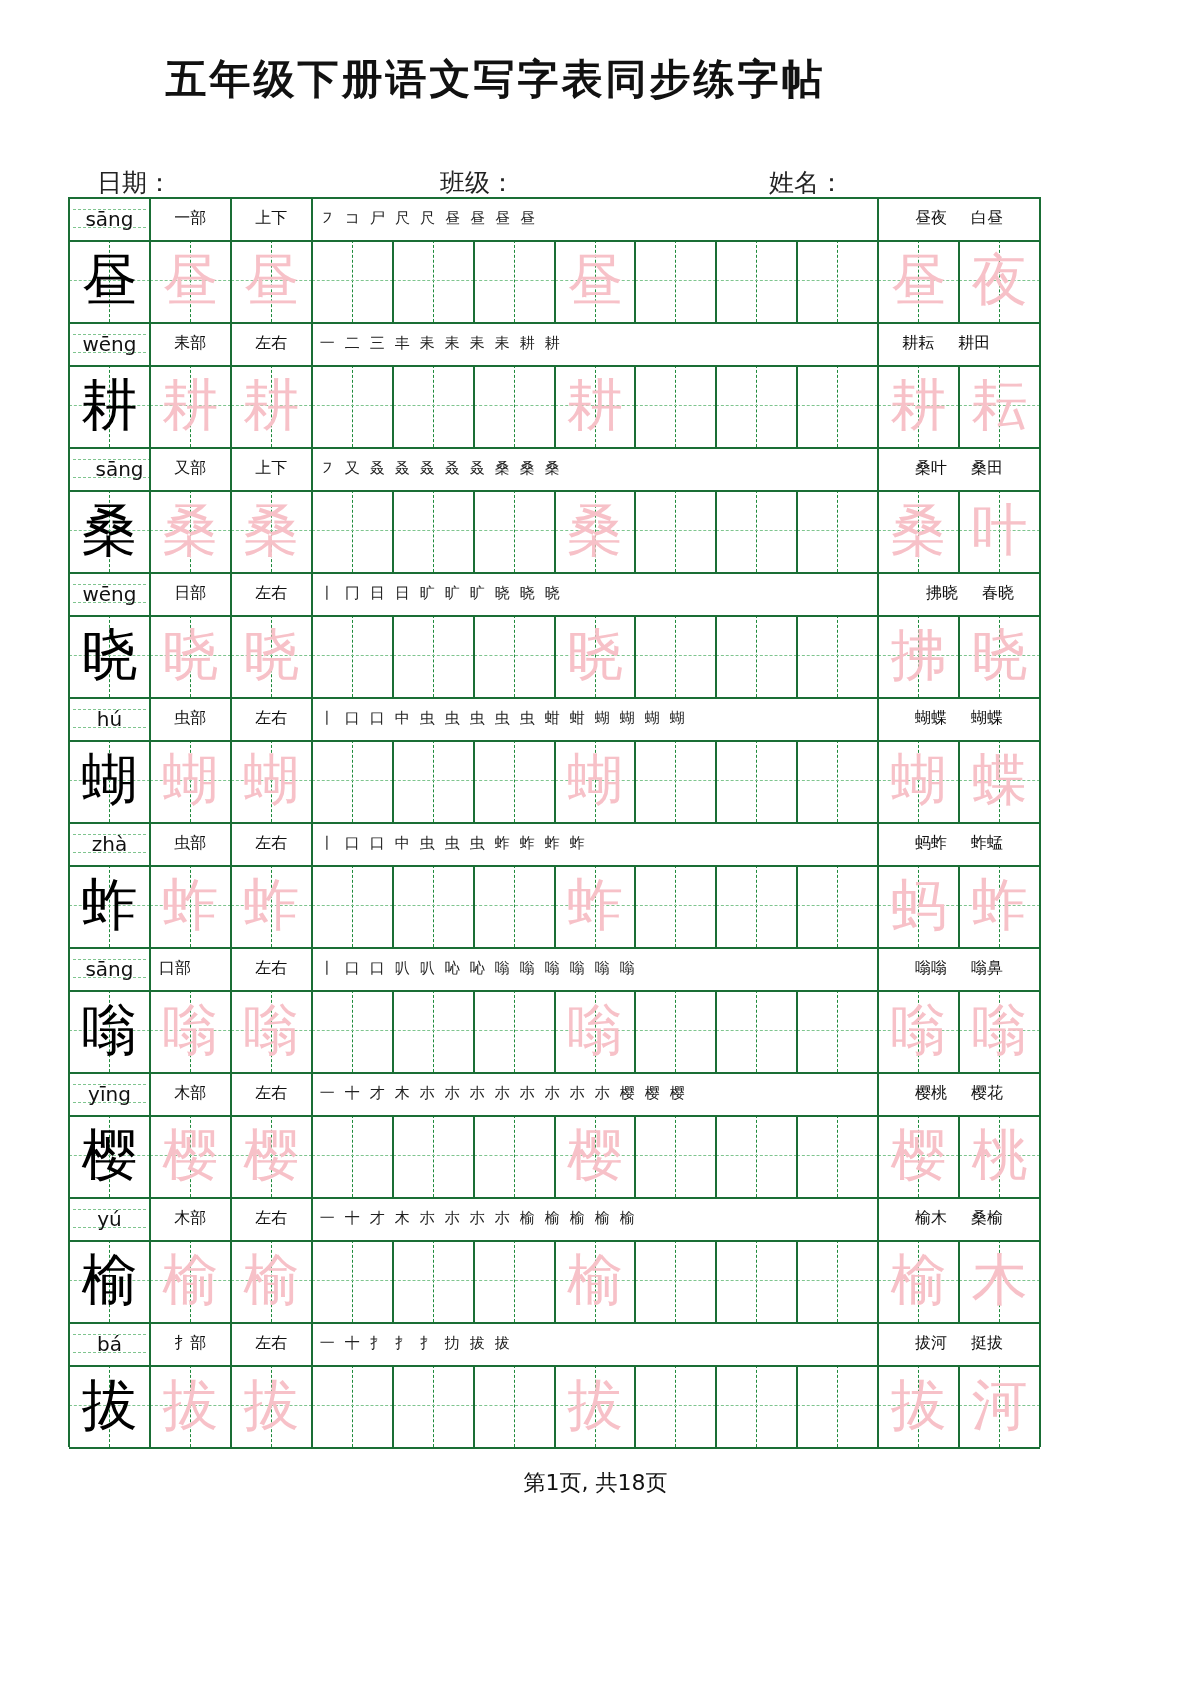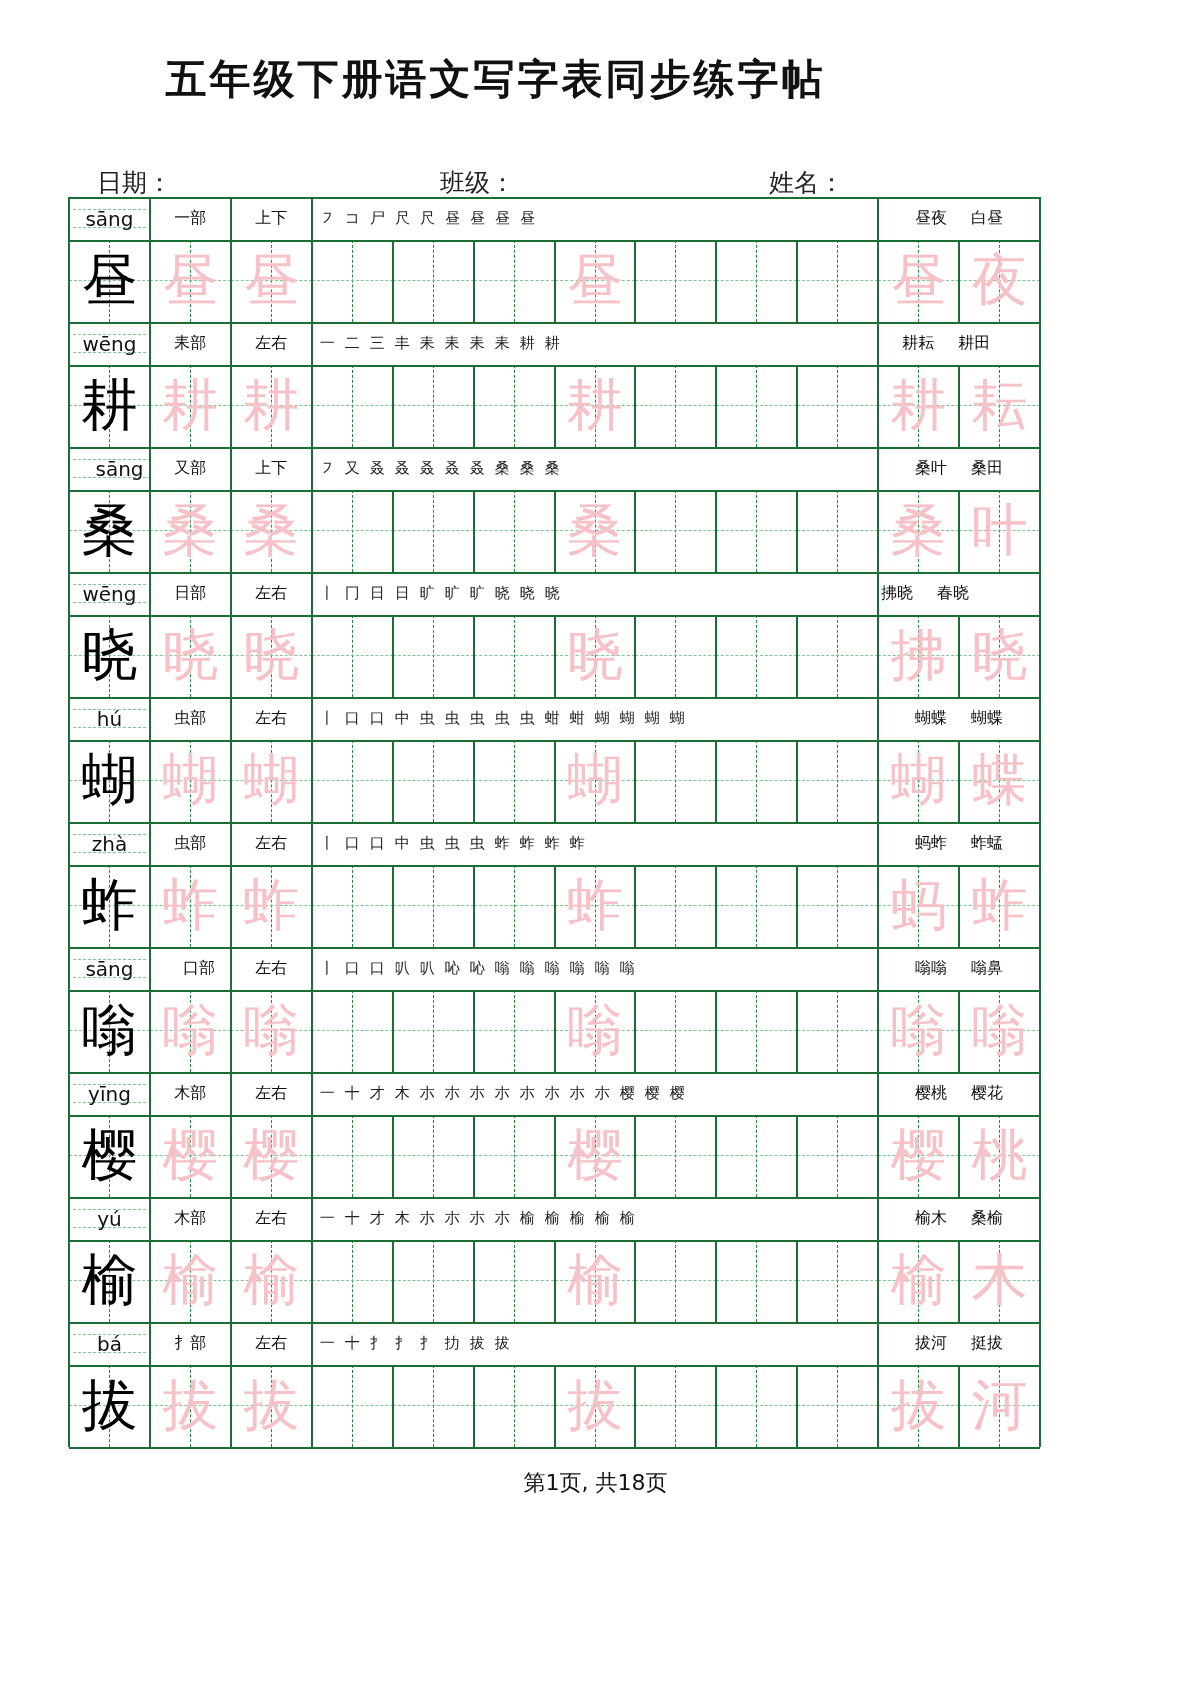--- a/index.html
+++ b/index.html
@@ -396,21 +396,21 @@
           <span>冂</span>
           <span>日</span>
           <span>日</span>
           <span>旷</span>
           <span>旷</span>
           <span>旷</span>
           <span>晓</span>
           <span>晓</span>
           <span>晓</span>
         </div>
-        <div class="cell hcell words" style="left: 775px; width: 161.833px;">
+        <div class="cell hcell words" style="left: 820px; width: 161.833px;">
           <span>拂晓</span>
           <span>春晓</span>
         </div>
       </div>
       <div class="prow">
         <div class="cell pc" style="left: 0px; width: 80.9167px;">
           <span class="vd"></span>
           <span class="hd"></span>
           <span class="bigchar">晓</span>
         </div>
@@ -718,21 +718,21 @@
       <div class="vline" style="left: 889.083px; top: 43px; height: 82px;"></div>
       <div class="vline" style="left: 970px; top: 43px; height: 82px;"></div>
     </div>
     <div class="block">
       <div class="hrow">
         <div class="cell hcell " style="left: 0px; width: 80.9167px;">
           <span class="pyline" style="top:12px"></span>
           <span class="pyline" style="top:30px"></span>
           <span class="pinyin">sāng</span>
         </div>
-        <div class="cell hcell " style="left: 88px; width: 84px;">口部</div>
+        <div class="cell hcell " style="left: 64px; width: 84px;">口部</div>
         <div class="cell hcell " style="left: 161.833px; width: 80.9167px;">左右</div>
         <div class="cell hcell strokes" style="left: 242.75px; width: 566.417px;">
           <span>丨</span>
           <span>口</span>
           <span>口</span>
           <span>叭</span>
           <span>叭</span>
           <span>吣</span>
           <span>吣</span>
           <span>嗡</span>

